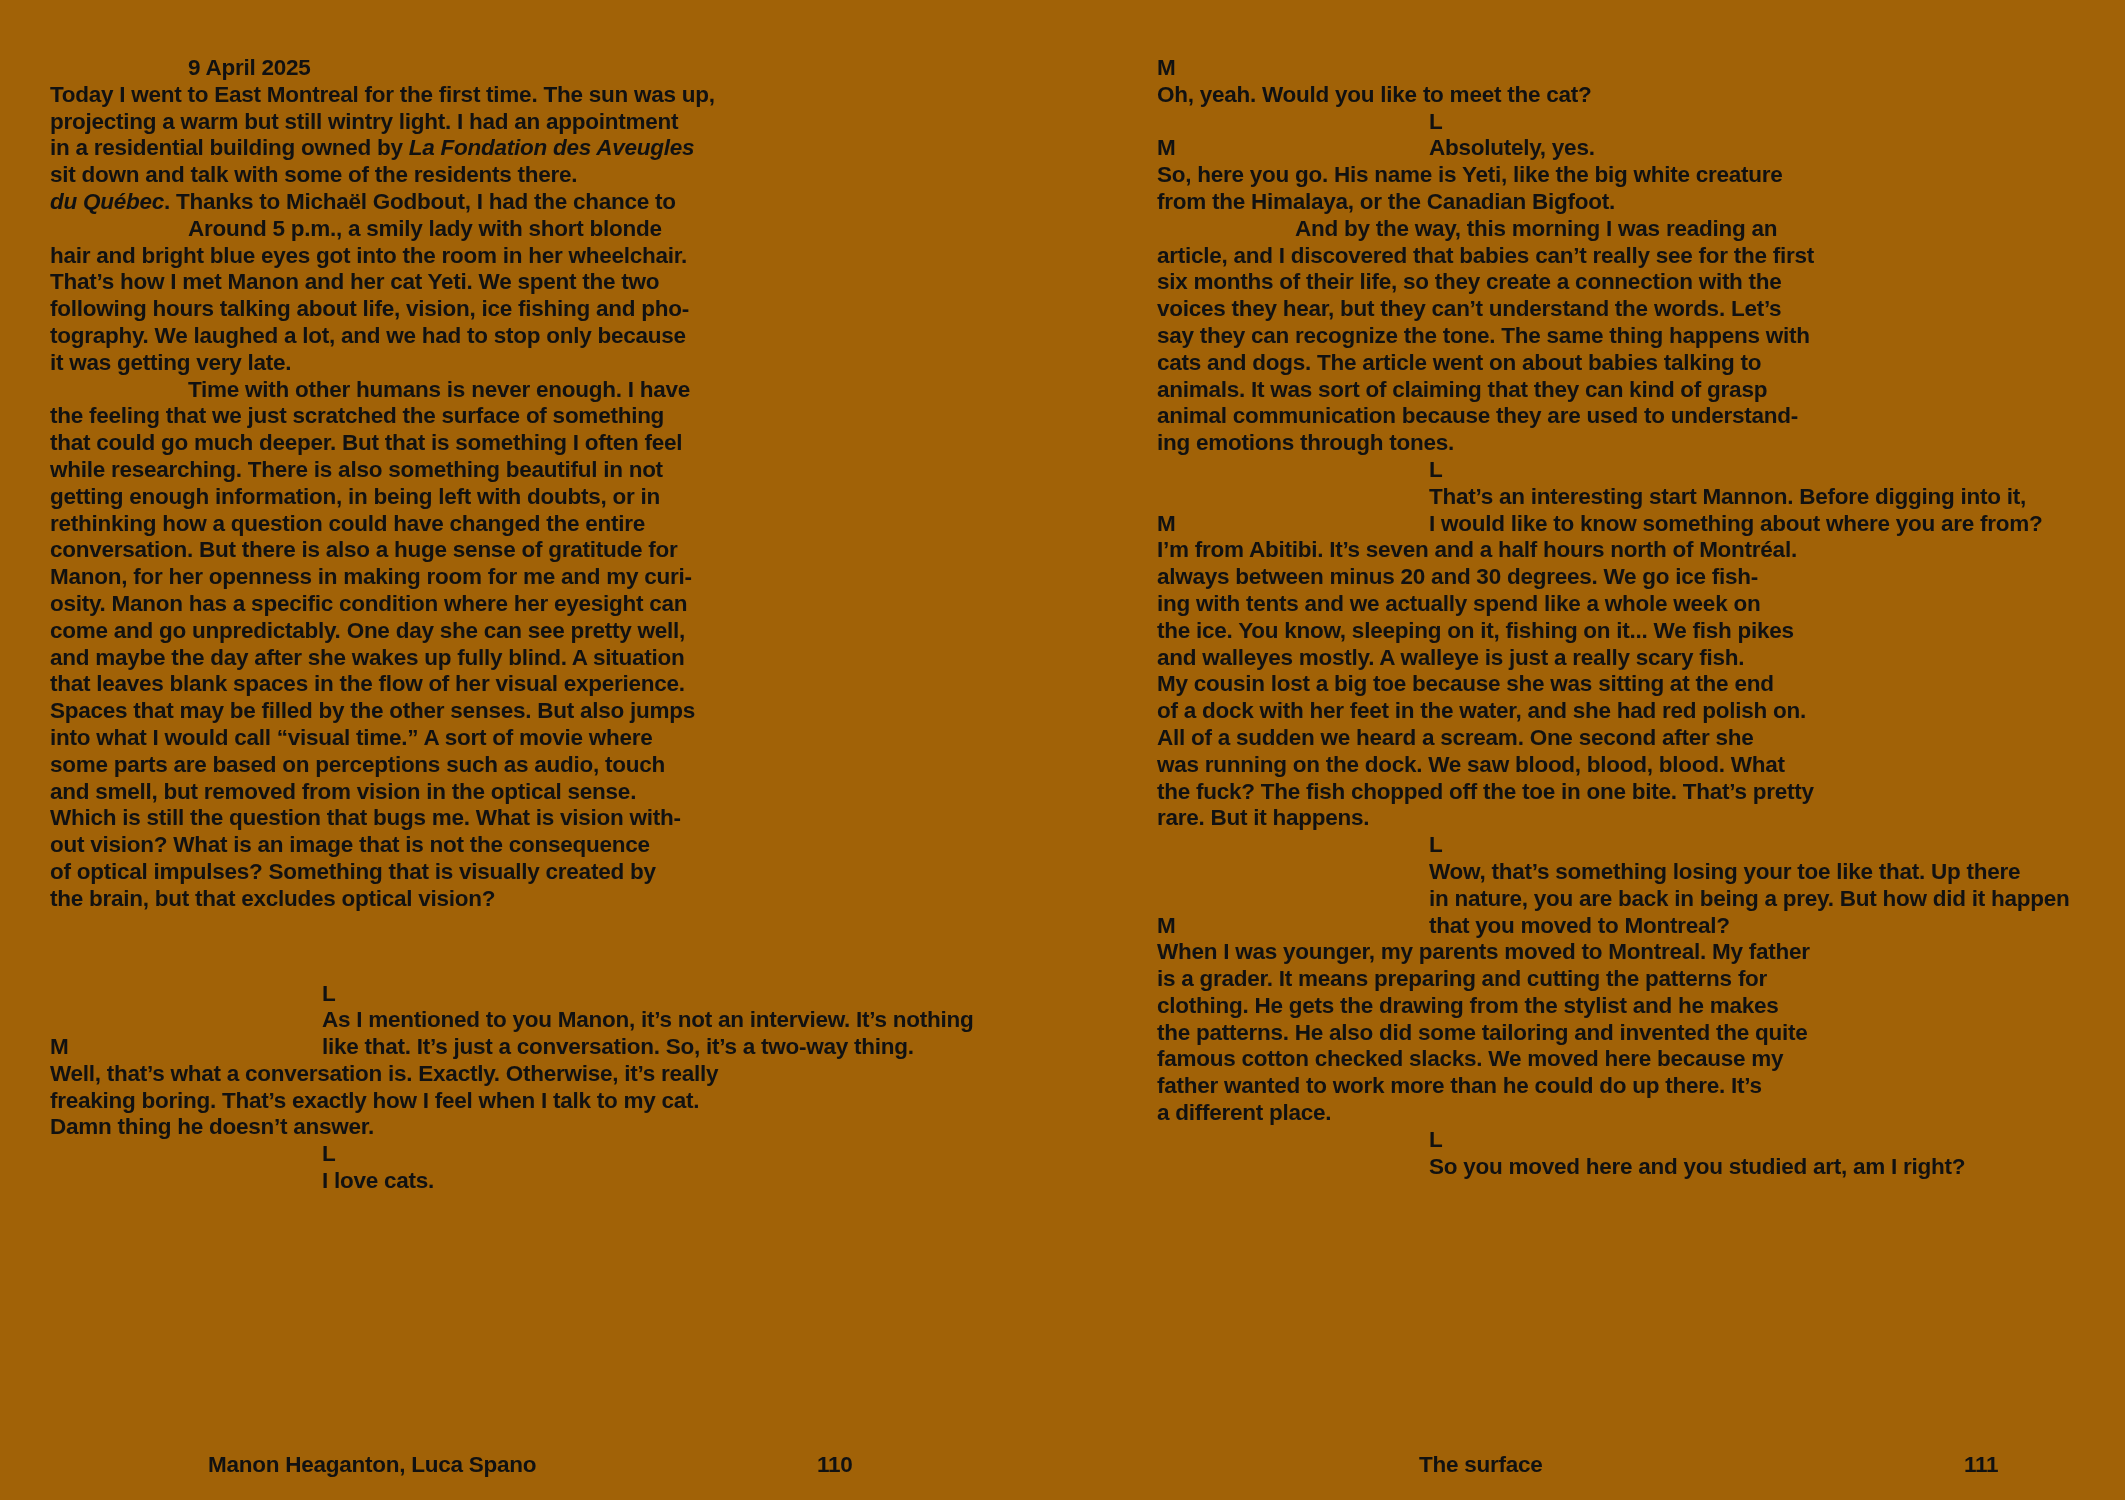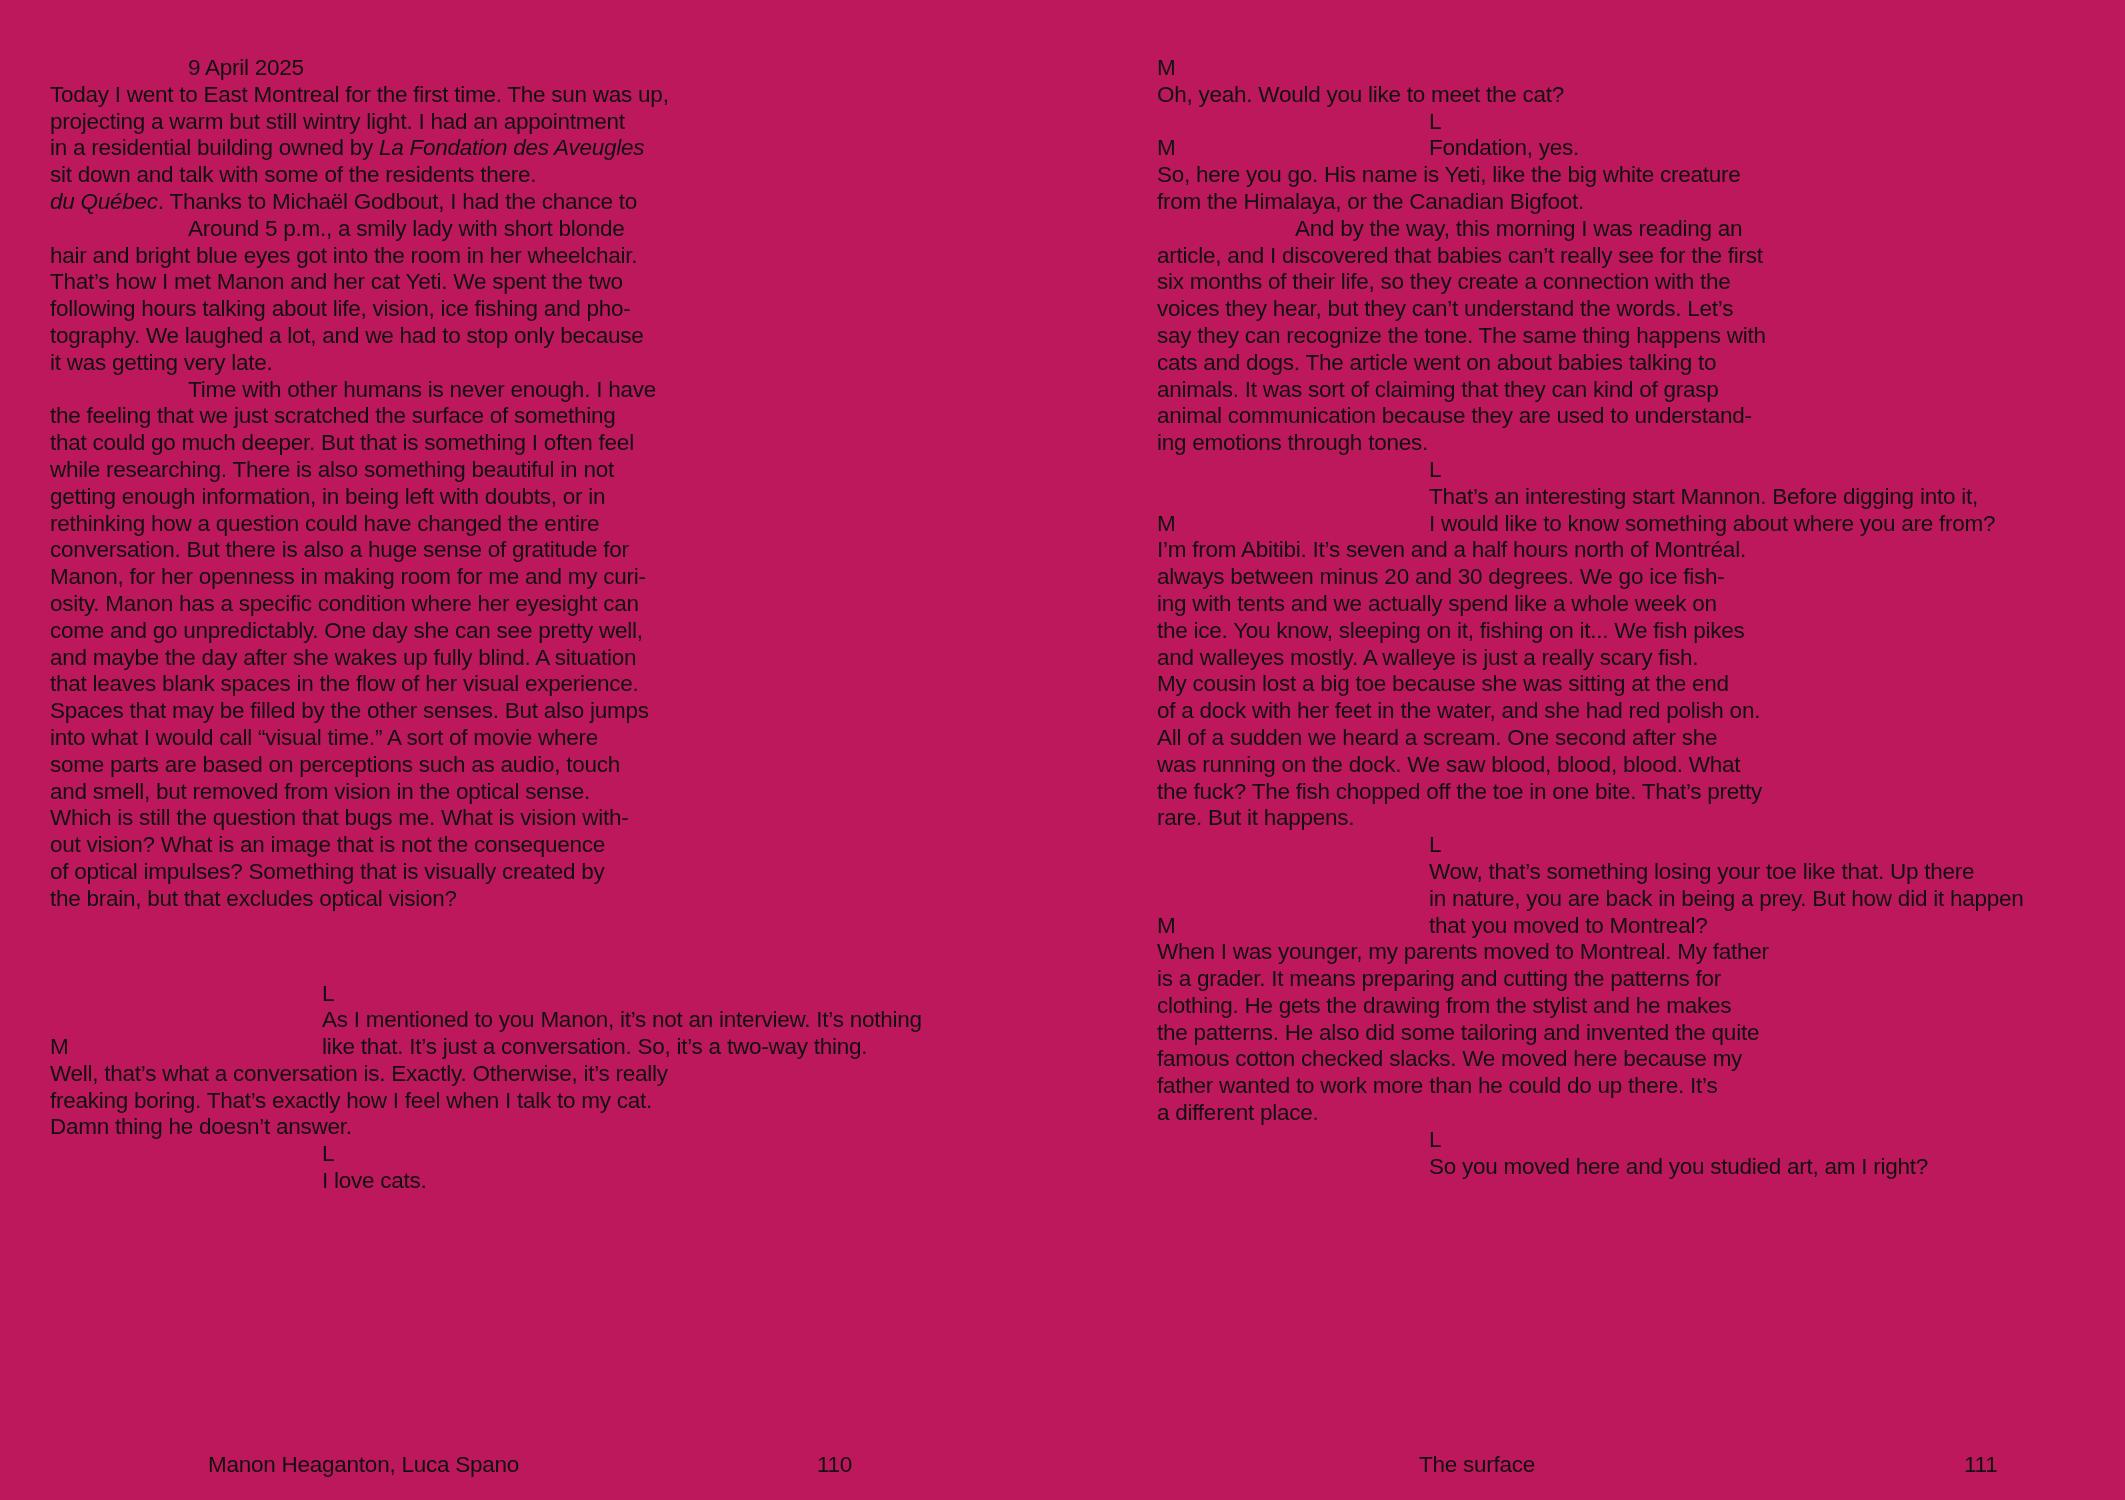--- a/index.html
+++ b/index.html
@@ -4,27 +4,28 @@
 <style>
   html, body {
     margin: 0;
     padding: 0;
     background: #ffffff;
   }
   .spread {
     position: relative;
     width: 2125px;
     height: 1500px;
-    background: #be185d;
+    background: #a16207;
     overflow: hidden;
     font-family: "Liberation Sans", sans-serif;
     font-size: 22.5px;
     line-height: 26.8px;
     letter-spacing: -0.25px;
     color: #111111;
+    font-weight: bold;
   }
   .page-text {
     position: absolute;
     top: 55px;
   }
   .page-text.left  { left: 50px;   width: 980px; }
   .page-text.right { left: 1157px; width: 960px; }
   .line {
     position: relative;
     white-space: pre;
@@ -95,21 +96,21 @@
       <div class="line"><span>freaking boring. That’s exactly how I feel when I talk to my cat.</span></div>
       <div class="line"><span>Damn thing he doesn’t answer.</span></div>
       <div class="line indent-dialogue"><span>L</span></div>
       <div class="line indent-dialogue"><span>I love cats.</span></div>
     </div>
 
   <div class="page-text right">
       <div class="line"><span>M</span></div>
       <div class="line"><span>Oh, yeah. Would you like to meet the cat?</span></div>
       <div class="line indent-dialogue"><span>L</span></div>
-      <div class="line indent-dialogue"><span class="margin-label">M</span><span>Fondation, yes.</span></div>
+      <div class="line indent-dialogue"><span class="margin-label">M</span><span>Absolutely, yes.</span></div>
       <div class="line"><span>So, here you go. His name is Yeti, like the big white creature</span></div>
       <div class="line"><span>from the Himalaya, or the Canadian Bigfoot.</span></div>
       <div class="line indent-paragraph"><span>And by the way, this morning I was reading an</span></div>
       <div class="line"><span>article, and I discovered that babies can’t really see for the first</span></div>
       <div class="line"><span>six months of their life, so they create a connection with the</span></div>
       <div class="line"><span>voices they hear, but they can’t understand the words. Let’s</span></div>
       <div class="line"><span>say they can recognize the tone. The same thing happens with</span></div>
       <div class="line"><span>cats and dogs. The article went on about babies talking to</span></div>
       <div class="line"><span>animals. It was sort of claiming that they can kind of grasp</span></div>
       <div class="line"><span>animal communication because they are used to understand-</span></div>

